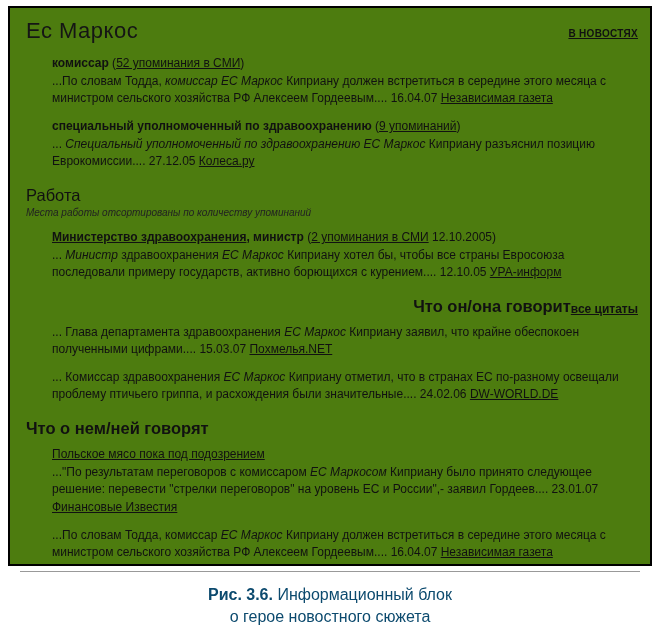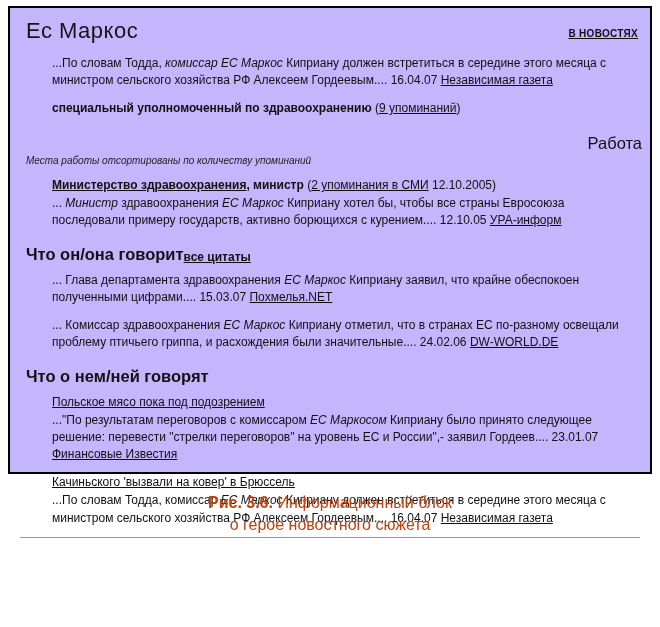--- a/index.html
+++ b/index.html
@@ -3,57 +3,59 @@
 <meta charset="utf-8">
 <style>
   * { box-sizing: border-box; }
   html, body { margin: 0; padding: 0; }
   body {
     width: 660px; height: 627px; background: #fff;
     font-family: "Liberation Sans", sans-serif; color: #111;
   }
   a { color: #111; text-decoration: underline; cursor: pointer; }
   .box {
-    margin: 6px 8px 0 8px; border: 2px solid #000; height: 468px;
+    margin: 6px 8px 0 8px; border: 2px solid #000; height: 560px;
     display: flex; flex-direction: column; padding: 8px 8px 6px 8px;
-    background: #c4b5fd;
+    background: #4d7c0f;
   }
   .hdr { display: flex; justify-content: space-between; align-items: flex-start; padding: 2px 4px 0 8px; }
   .title { font-size: 22px; font-weight: normal; letter-spacing: 0.5px; color: #151515; }
   .news { font-size: 10px; font-weight: bold; text-transform: uppercase; margin-top: 10px; letter-spacing: 0.3px; }
   .item { margin: 11px 2px 0 34px; font-size: 12px; line-height: 1.42; }
   .item-title { margin-bottom: 1px; }
   .h2 { font-size: 16.5px; margin: 16px 0 0 8px; }
-  .h2-normal { font-weight: normal; text-align: right; }
+  .h2-normal { font-weight: normal; }
   .h2-bold { font-weight: bold; }
   .sub { font-size: 10px; margin: 2px 0 0 8px; color: #222; font-style: italic; }
-  .secrow { display: flex; justify-content: flex-start; align-items: flex-end; margin: 16px 4px 0 0; }
+  .secrow { display: flex; justify-content: flex-end; align-items: flex-end; margin: 16px 4px 0 0; }
   .allq { font-size: 12px; font-weight: bold; }
   .it { font-style: italic; }
   .bd { font-weight: bold; }
   .footgrp { margin-top: auto; }
   .divider { border-top: 1px solid #999; margin: 10px 2px 6px 2px; }
-  .caption { text-align: center; font-size: 16px; margin-top: 18px; line-height: 1.35; color: #c2410c; }
+  .caption { text-align: center; font-size: 16px; margin-top: 18px; line-height: 1.35; color: #0c4a6e; }
 </style>
 </head>
 <body>
 
 <div class="box">
 
   <div class="hdr">
     <div class="title">Ес Маркос</div>
     <a class="news">в новостях</a>
   </div>
 
   <div class="item">
+    <div class="item-title"><span class="bd">комиссар</span><span> (</span><a>52 упоминания в СМИ</a><span>)</span></div>
     <div class="item-body"><span>...По словам Тодда, </span><span class="it">комиссар ЕС Маркос</span><span> Киприану должен встретиться в середине этого месяца с министром сельского хозяйства РФ Алексеем Гордеевым.... 16.04.07 </span><a>Независимая газета</a></div>
   </div>
 
   <div class="item">
     <div class="item-title"><span class="bd">специальный уполномоченный по здравоохранению</span><span> (</span><a>9 упоминаний</a><span>)</span></div>
+    <div class="item-body"><span>... </span><span class="it">Специальный уполномоченный по здравоохранению ЕС Маркос</span><span> Киприану разъяснил позицию Еврокомиссии.... 27.12.05 </span><a>Колеса.ру</a></div>
   </div>
 
   <div class="h2 h2-normal">Работа</div>
   <div class="sub">Места работы отсортированы по количеству упоминаний</div>
 
   <div class="item">
     <div class="item-title"><a class="bd">Министерство здравоохранения</a><span class="bd">, министр</span><span> (</span><a>2 упоминания в СМИ</a><span> 12.10.2005)</span></div>
     <div class="item-body"><span>... </span><span class="it">Министр</span><span> здравоохранения </span><span class="it">ЕС Маркос</span><span> Киприану хотел бы, чтобы все страны Евросоюза последовали примеру государств, активно борющихся с курением.... 12.10.05 </span><a>УРА-информ</a></div>
   </div>
 
@@ -71,21 +73,20 @@
   </div>
 
   <div class="h2 h2-bold">Что о нем/ней говорят</div>
 
   <div class="item" style="margin-top:8px">
     <div class="item-title"><a>Польское мясо пока под подозрением</a></div>
     <div class="item-body"><span>..."По результатам переговоров с комиссаром </span><span class="it">ЕС Маркосом</span><span> Киприану было принято следующее решение: перевести "стрелки переговоров" на уровень ЕС и России",- заявил Гордеев.... 23.01.07 </span><a>Финансовые Известия</a></div>
   </div>
 
   <div class="item">
-    <div class="item-title"><a>Качиньского 'вызвали на ковер' в Брюссель</a></div>
     <div class="item-body"><span>...По словам Тодда, комиссар </span><span class="it">ЕС Маркос</span><span> Киприану должен встретиться в середине этого месяца с министром сельского хозяйства РФ Алексеем Гордеевым.... 16.04.07 </span><a>Независимая газета</a></div>
   </div>
 
   <div class="footgrp">
     <div class="divider"></div>
 
   </div>
 
 </div>
 

